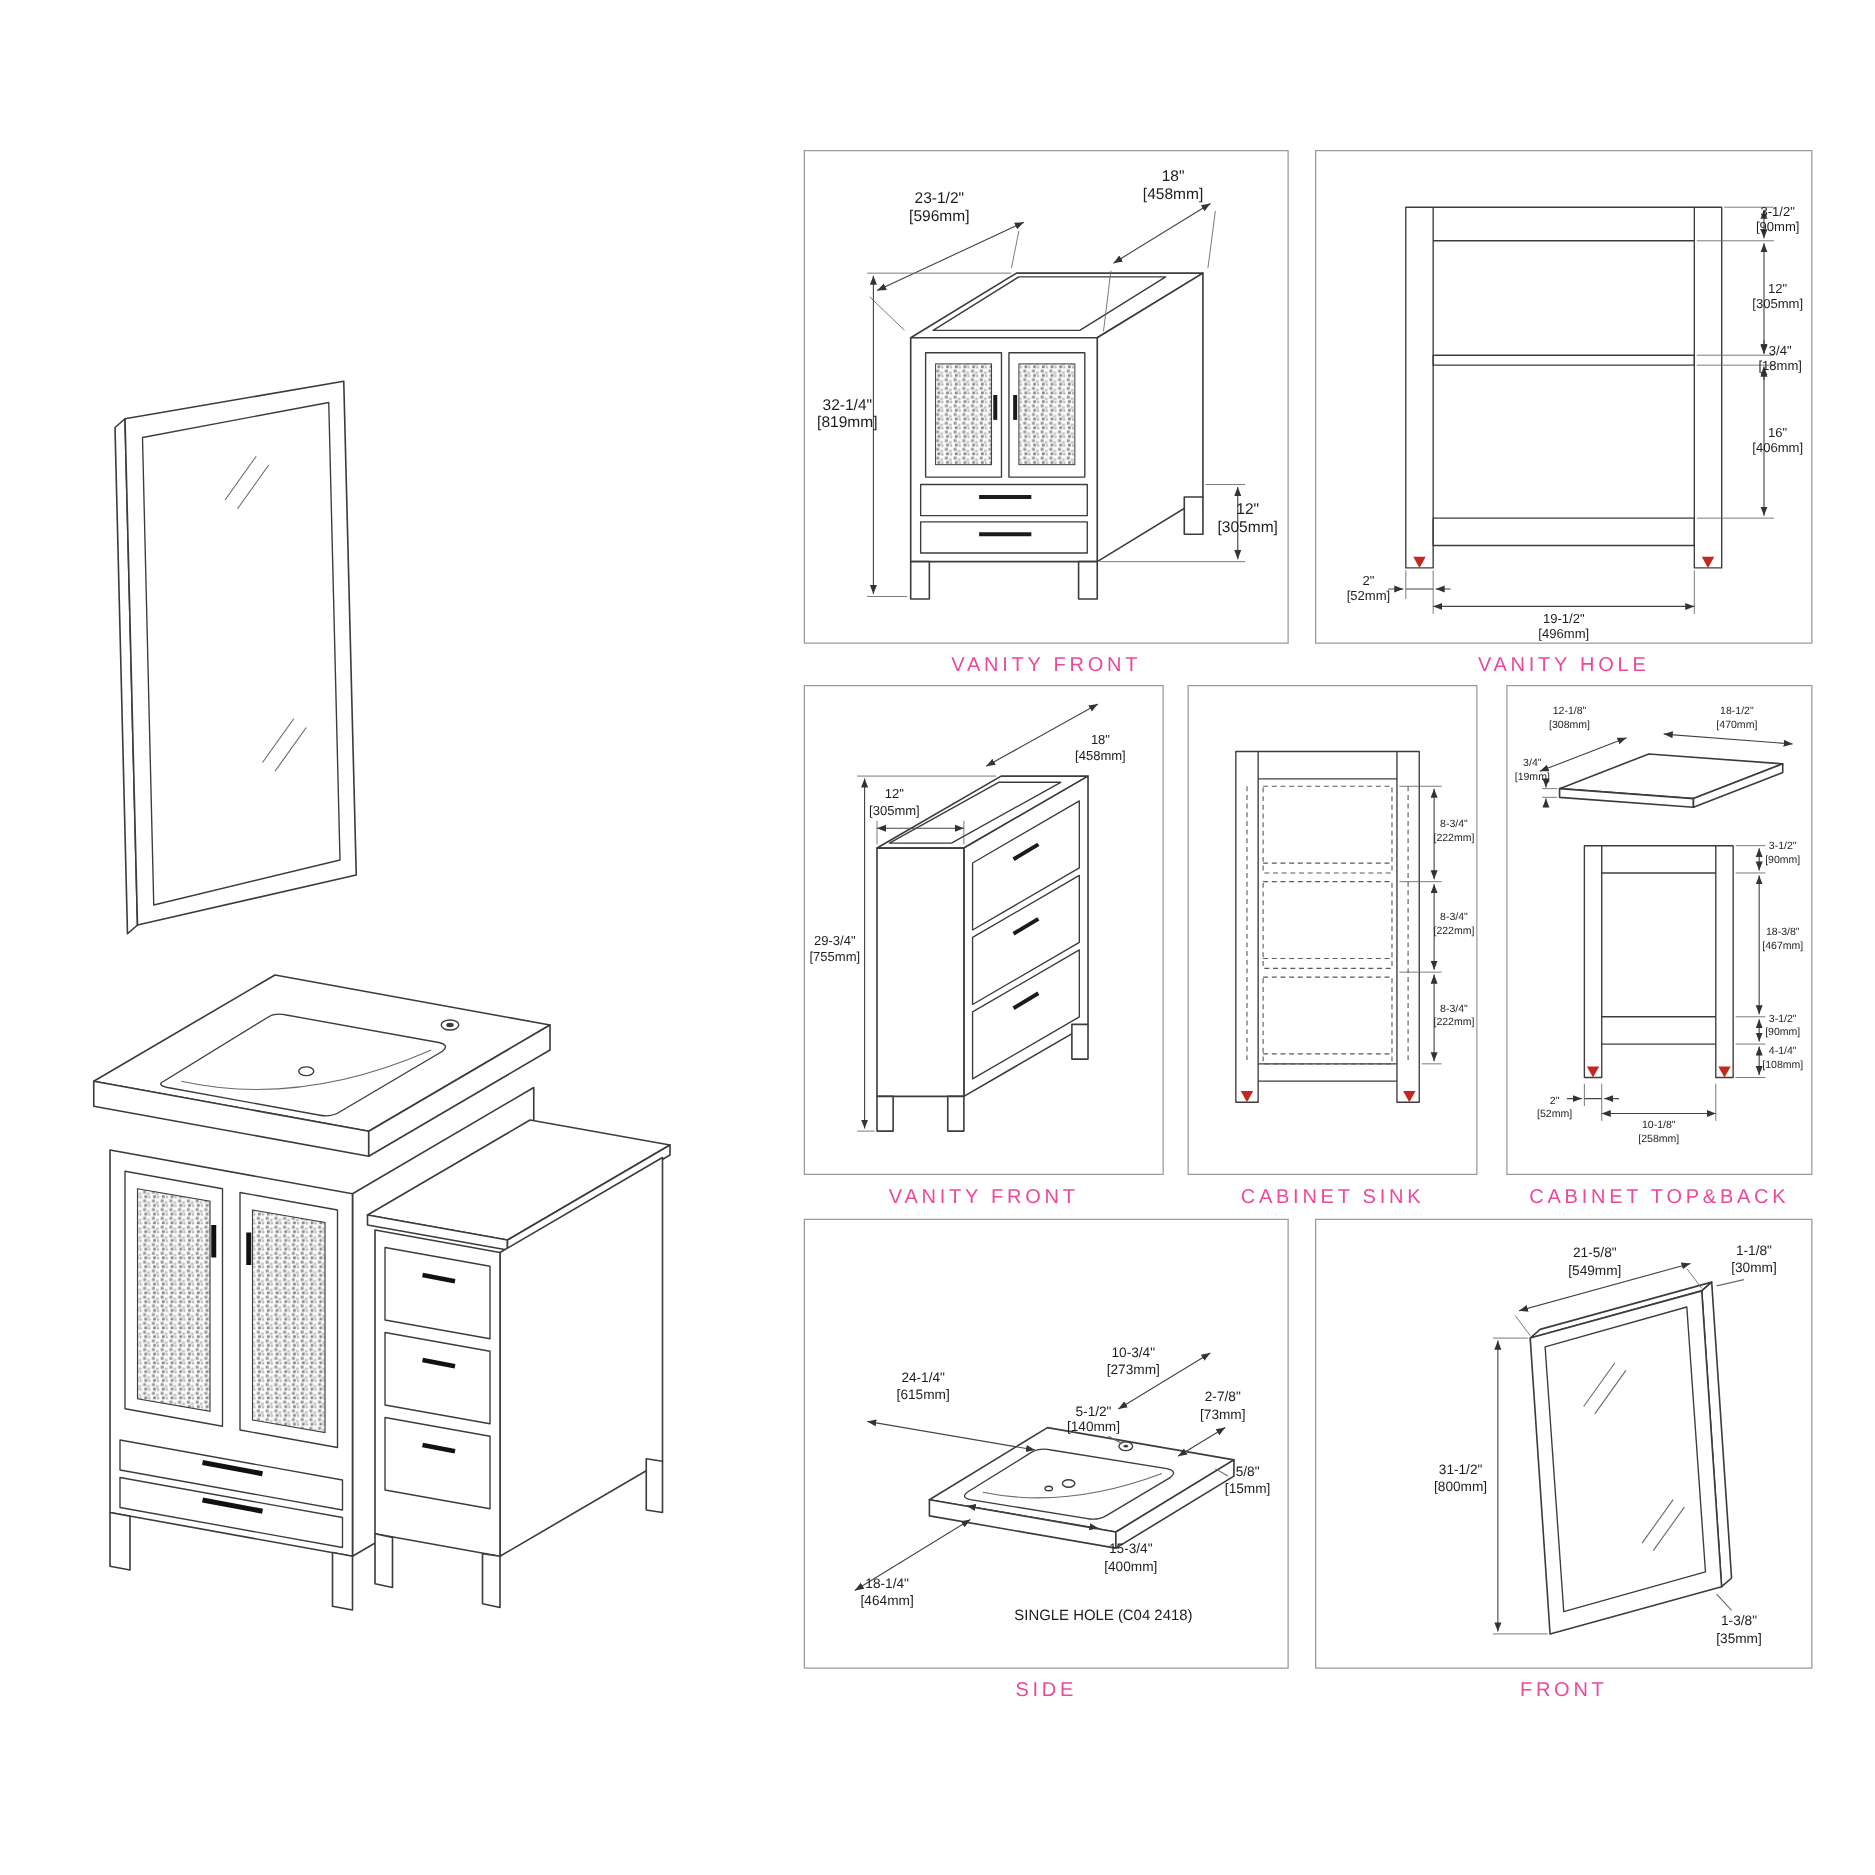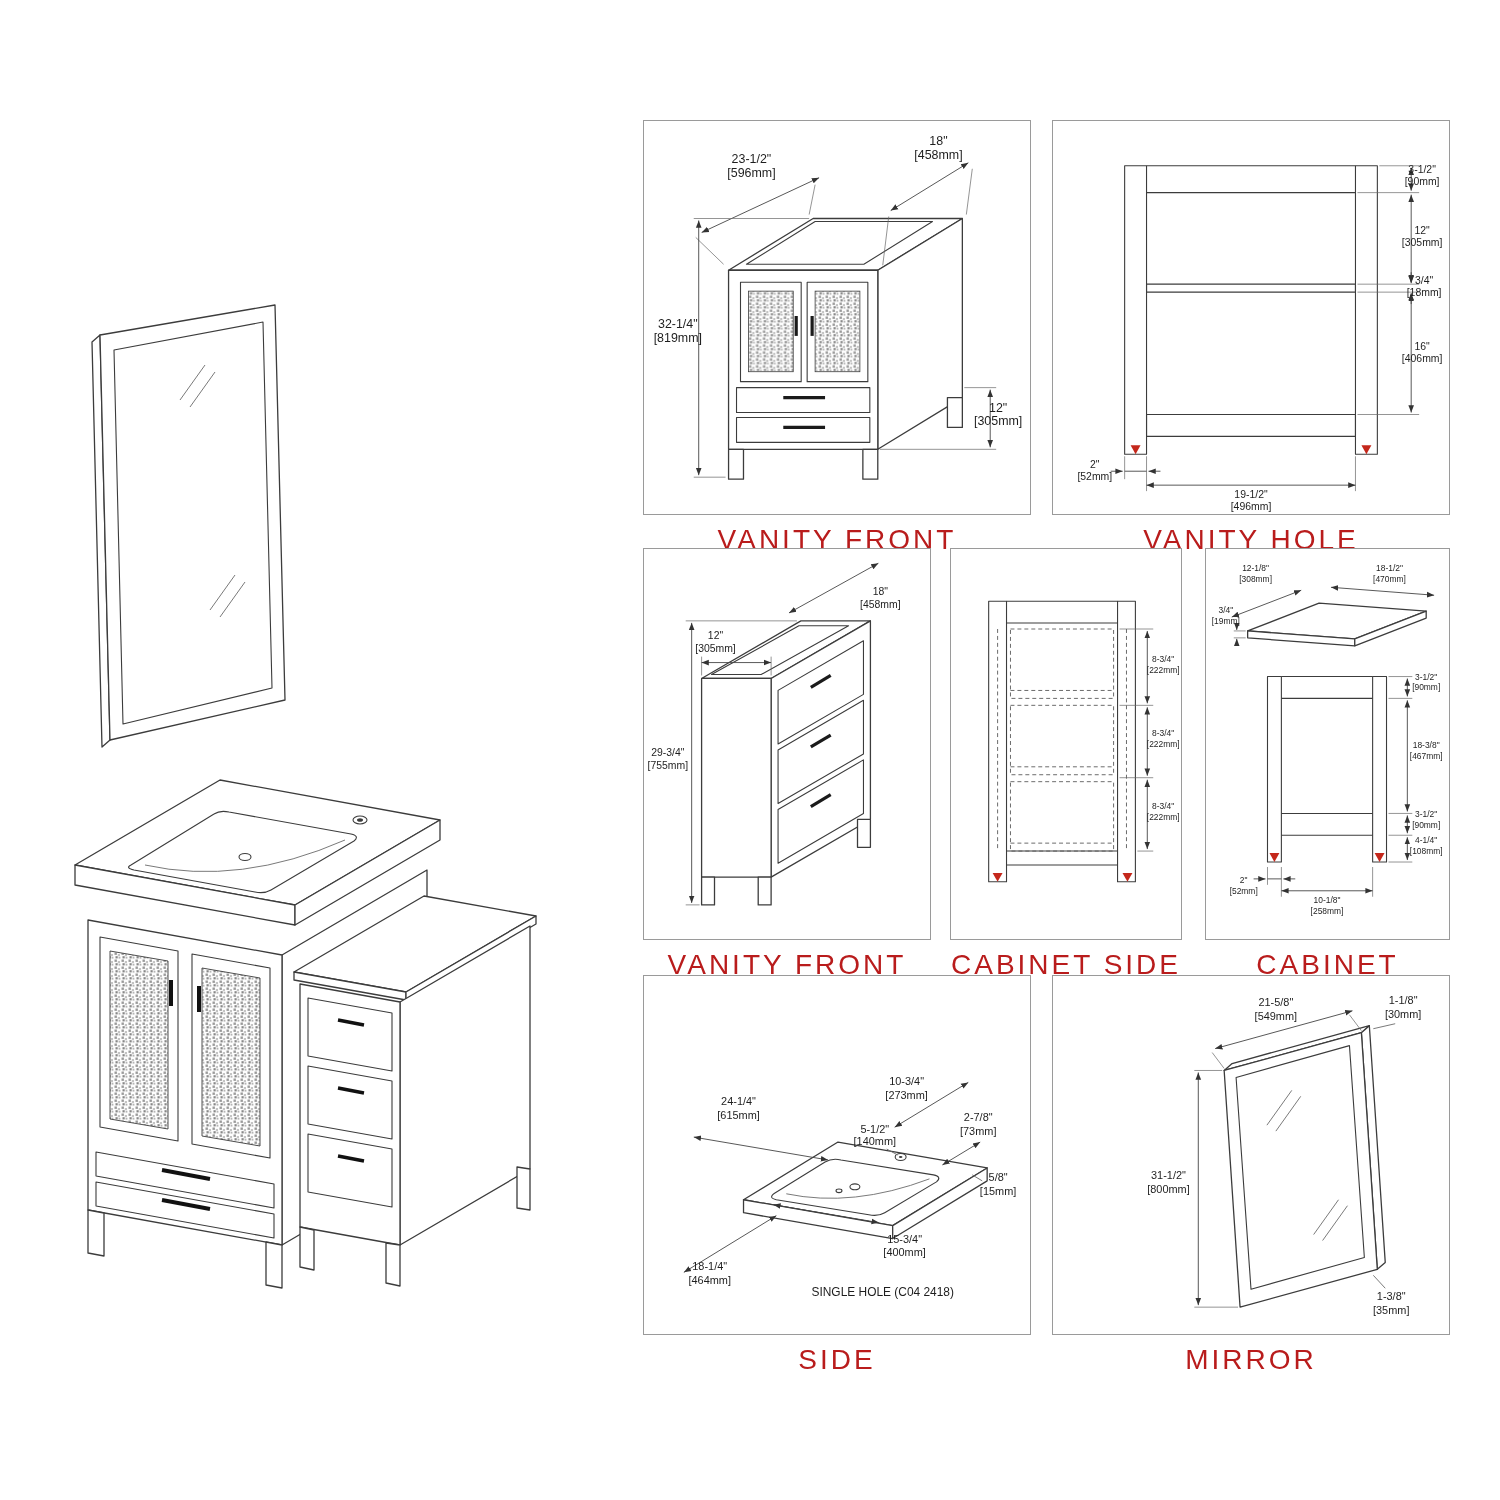--- a/index.html
+++ b/index.html
@@ -1,20 +1,20 @@
 <!DOCTYPE html>
 <html><head>
 <meta charset="utf-8">
 <style>
   html,body{margin:0;padding:0;background:#fff;}
   .page{position:relative;width:1500px;height:1500px;background:#fff;overflow:hidden;
         font-family:"Liberation Sans",sans-serif;}
   .panel{position:absolute;}
   .panel-box{border:1px solid #9a9a9a;background:#fff;box-sizing:border-box;}
-  .panel-title{text-align:center;font-size:28px;letter-spacing:3px;color:#b91c1c;
+  .panel-title{text-align:center;font-size:16px;letter-spacing:3px;color:#ec4899;
                margin-top:9px;font-weight:500;}
   svg{display:block;}
   svg text{fill:#1e1e1e;font-family:"Liberation Sans",sans-serif;}
   .dim text{text-anchor:middle;}
   .t12 text{font-size:12.5px;}
   .t11 text{font-size:11px;}
   .t10 text{font-size:10.5px;}
   .t8 text{font-size:8.5px;}
   .ln{fill:#fff;stroke:#3c3c3c;stroke-width:1.3;stroke-linejoin:round;}
   .lnf{fill:none;stroke:#3c3c3c;stroke-width:1.1;stroke-linejoin:round;}
@@ -292,21 +292,21 @@
         <g class="dim t8">
           <text x="214" y="188">8-3/4"</text>
           <text x="214" y="199">[222mm]</text>
         </g>
         <g class="dim t8">
           <text x="214" y="262">8-3/4"</text>
           <text x="214" y="273">[222mm]</text>
         </g>
       </svg>
     </div>
-    <div class="panel-title">CABINET SIDE</div>
+    <div class="panel-title">CABINET SINK</div>
   </div>
 
   <div class="panel" style="left:1205px;top:548px;width:245px">
     <div class="panel-box" style="height:392px">
       <svg width="243" height="390" viewBox="0 0 245 392">
         <path class="ln" d="M42,82 L150,90 L222,62 L114,54 Z"></path>
         <path class="ln" d="M42,82 L150,90 L150,97 L42,89 Z"></path>
         <path class="ln" d="M150,90 L222,62 L222,69 L150,97 Z"></path>
         <line class="dl arr2" x1="26" y1="68" x2="96" y2="41"></line>
         <line class="dl arr2" x1="126" y1="38" x2="230" y2="46"></line>
@@ -465,16 +465,16 @@
         <g class="dim t11">
           <text x="116" y="204">31-1/2"</text>
           <text x="116" y="218">[800mm]</text>
         </g>
         <g class="dim t11">
           <text x="340" y="326">1-3/8"</text>
           <text x="340" y="340">[35mm]</text>
         </g>
       </svg>
     </div>
-    <div class="panel-title">MIRROR</div>
+    <div class="panel-title">FRONT</div>
   </div>
 
 </div>
 
 </body></html>

